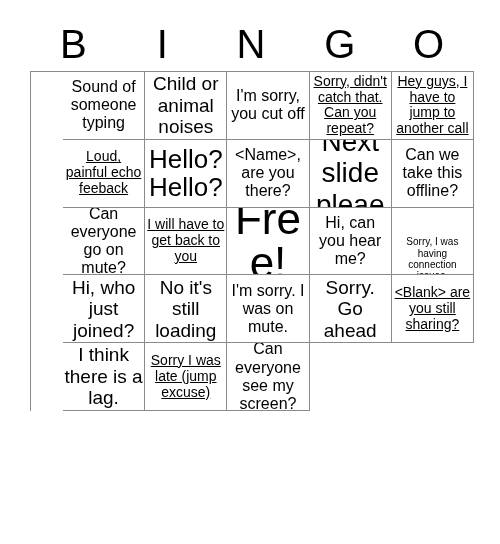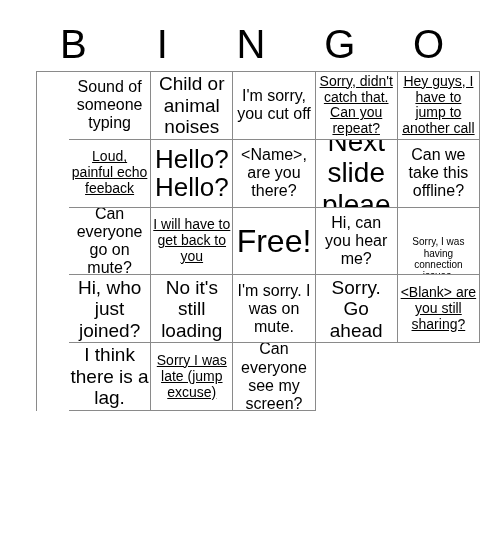--- a/index.html
+++ b/index.html
@@ -34,21 +34,21 @@
     font-size: 40px;
     line-height: 52px;
     font-weight: 400;
     color: #000000;
     letter-spacing: 0px;
     font-family: "Liberation Sans", sans-serif;
   }
   
   #grid {
     position: absolute;
-    left: 36px;
+    left: 30px;
     top: 71px;
     width: 444px;
     height: 340px;
     display: grid;
     grid-template-columns: repeat(5, 1fr);
     grid-template-rows: repeat(5, 1fr);
     border-top: 1px solid #8a8a8a;
     border-left: 1px solid #8a8a8a;
     box-sizing: border-box;
     background: #ffffff;
@@ -75,21 +75,21 @@
     word-break: break-word;
     hyphens: none;
   }
   
   .s-xs .cell-text { font-size: 10px; margin-top: 36px; }
   .s-sm .cell-text { font-size: 14px; text-decoration: underline; }
   .s-md .cell-text { font-size: 16px; }
   .s-lg .cell-text { font-size: 19px; }
   .s-xl .cell-text { font-size: 28px; }
   .s-xxl .cell-text { font-size: 26px; line-height: 1.08; }
-  .s-free .cell-text { font-size: 32px; line-height: 1; text-align: center; }
+  .s-free .cell-text { font-size: 44px; line-height: 1; text-align: center; }
 </style>
 </head>
 <body>
 
 <div id="card">
 
   <div id="header-row">
     <div class="header-letter">B</div>
     <div class="header-letter">I</div>
     <div class="header-letter">N</div>

